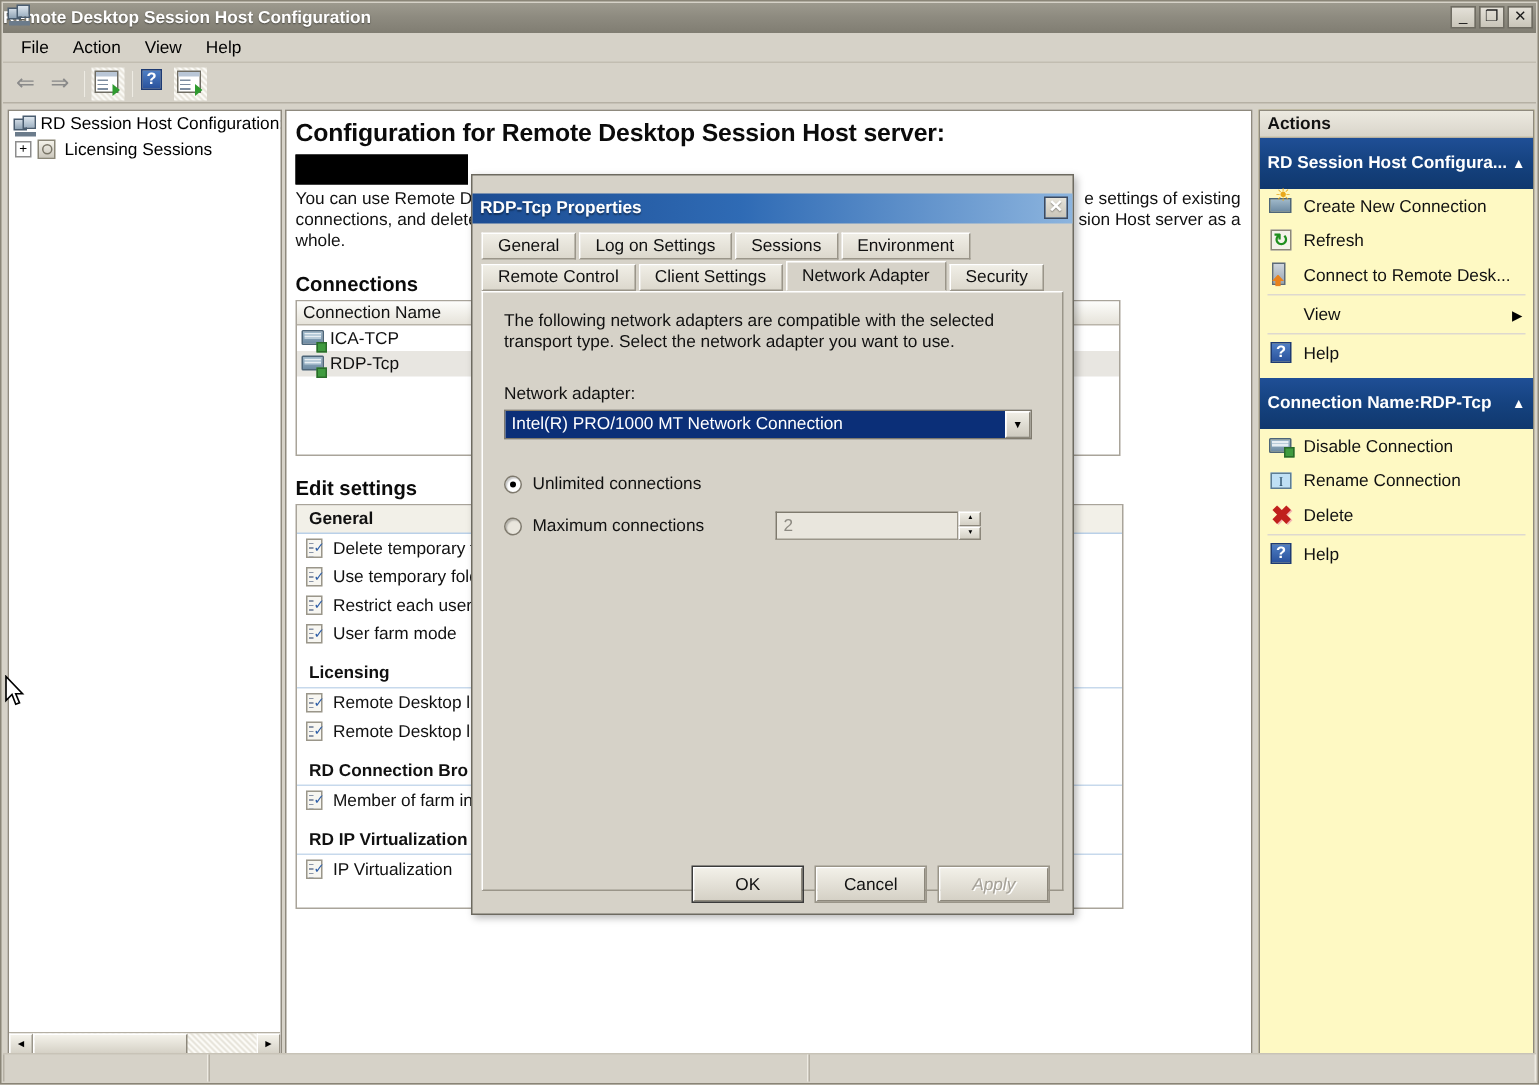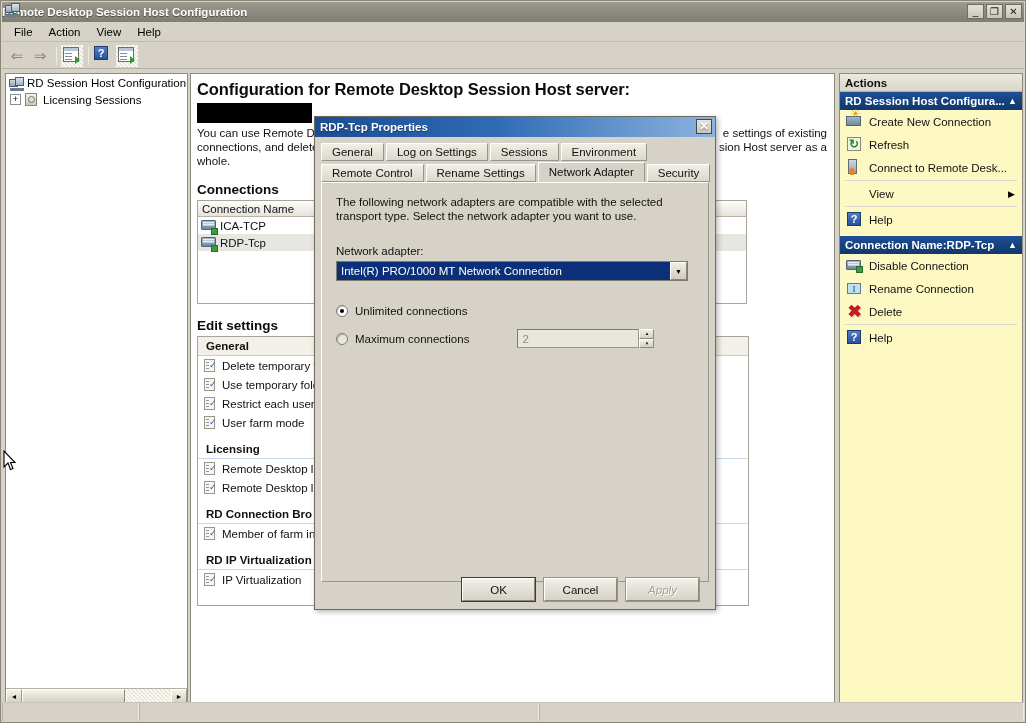--- a/index.html
+++ b/index.html
@@ -204,21 +204,21 @@
     border: 1px solid #8f8a7e;
     overflow: hidden;
   }
   .actions-title {
     height: 18px; background: linear-gradient(to bottom,#ece9e0,#d9d5ca);
     border-bottom: 1px solid #b5b0a4;
     font-weight: bold; font-size: 11.5px; color: #111;
     display: flex; align-items: center; padding-left: 5px;
   }
   .act-group-header {
-    height: 18px;
+    height: 34px;
     background: linear-gradient(to bottom,#1f4f96 0%,#15427f 50%,#10386e 100%);
     color: #fff; font-weight: bold; font-size: 11.5px;
     display: flex; align-items: center; padding: 0 5px;
   }
   .act-group-header .caret { margin-left: auto; font-size: 9px; }
   .act-item {
     height: 23px; display: flex; align-items: center; font-size: 11.5px;
     color: #111; padding-left: 6px;
   }
   .act-ico { width: 17px; height: 17px; margin-right: 6px; flex:0 0 auto; position: relative; }
@@ -243,20 +243,21 @@
     width: 402px; height: 494px;
     background: #d6d2c8;
     border: 1px solid #6d6a60;
     box-shadow: 2px 2px 5px rgba(0,0,0,.28);
   }
   .dlg-title {
     height: 20px;
     background: linear-gradient(to right,#1c4c92 0%,#2f6bb5 45%,#8cb4de 100%);
     display: flex; align-items: center; padding-left: 5px;
     position: relative;
+    margin-top: 12px;
   }
   .dlg-title span {
     color: #fff; font-weight: bold; font-size: 11.5px;
     text-shadow: 0 1px 1px rgba(0,0,0,.4);
   }
   .dlg-close {
     position: absolute; right: 3px; top: 2px;
     width: 16px; height: 15px;
     background: linear-gradient(to bottom,#e6e3da,#c9c5b9);
     border: 1px solid #3c4a60;
@@ -717,21 +718,21 @@
 
     <div class="tabstrip">
       <div class="tabrow">
         <span class="tab">General</span>
         <span class="tab">Log on Settings</span>
         <span class="tab">Sessions</span>
         <span class="tab">Environment</span>
       </div>
       <div class="tabrow" style="height:21px">
         <span class="tab">Remote Control</span>
-        <span class="tab">Rename Settings</span>
+        <span class="tab">Client Settings</span>
         <span class="tab active">Network Adapter</span>
         <span class="tab">Security</span>
       </div>
     </div>
 
     <div class="tabbody">
       <div class="dlg-text">The following network adapters are compatible with the selected transport type. Select the network adapter you want to use.</div>
       <div class="dlg-label">Network adapter:</div>
       <div class="combo">
         <span class="combo-val">Intel(R) PRO/1000 MT Network Connection</span>

